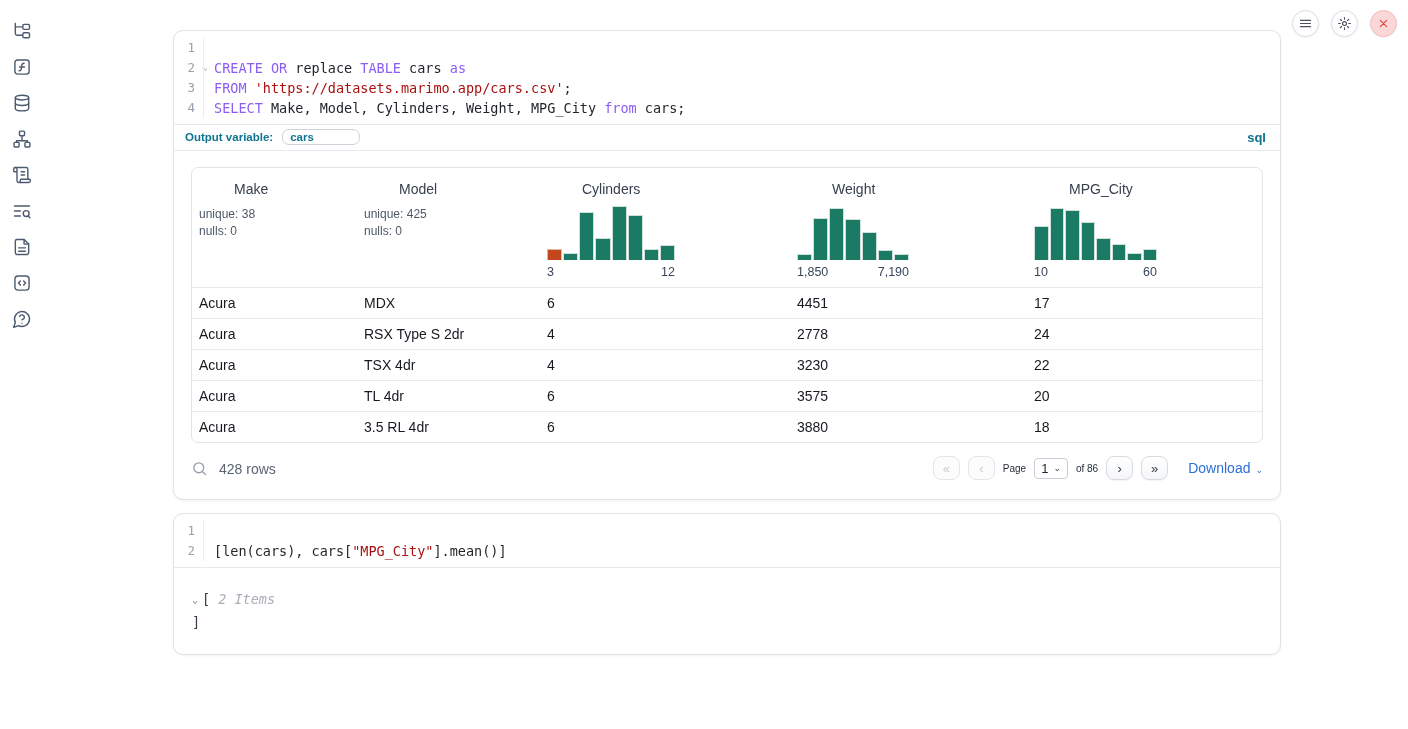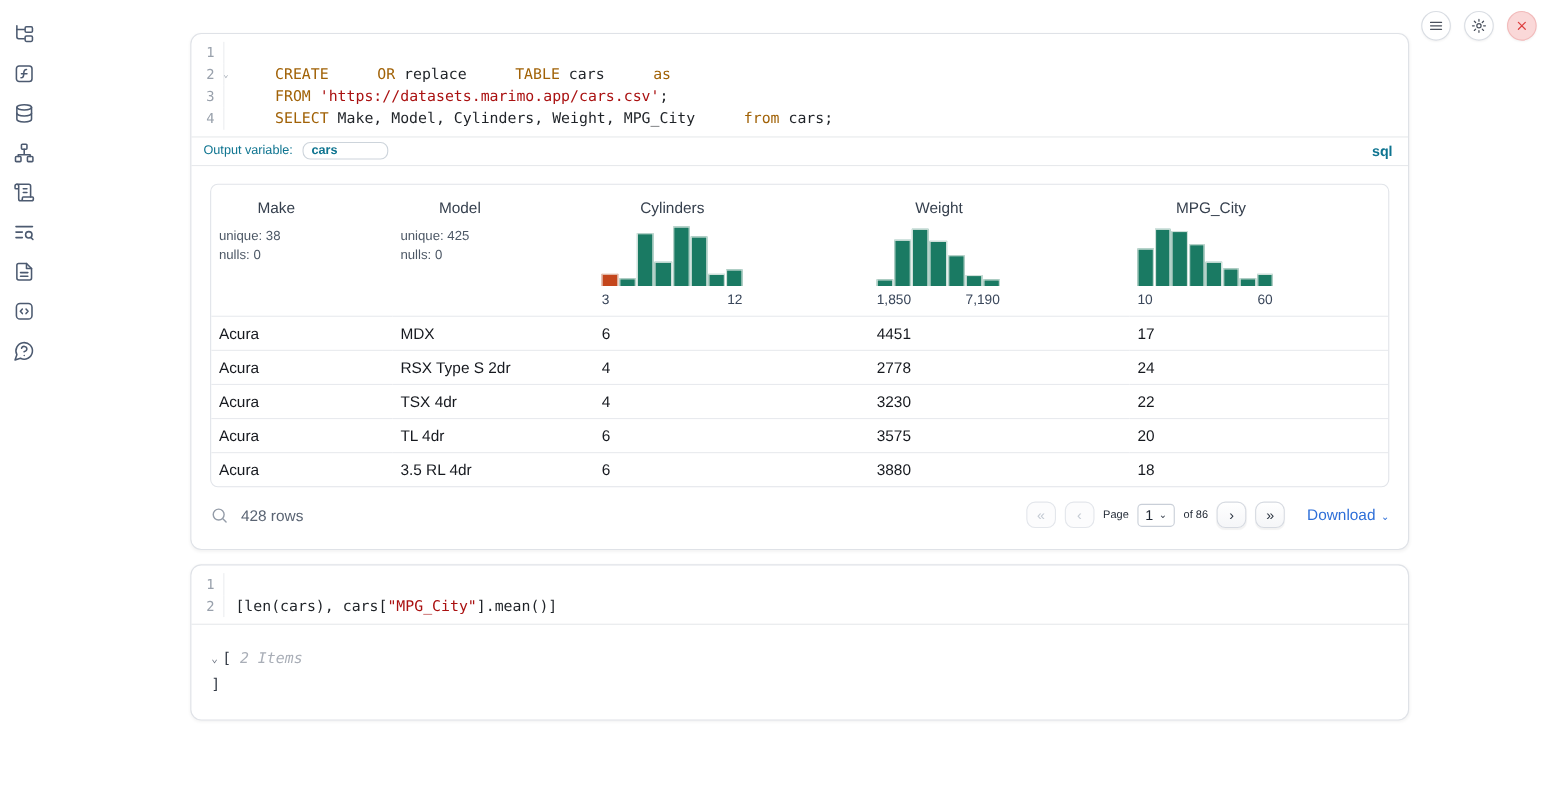--- a/index.html
+++ b/index.html
@@ -34,28 +34,28 @@
   
   .code-editor { padding:7px 0 6px; font-family:"DejaVu Sans Mono", monospace;
     font-size:13.5px; line-height:20px; }
   .code-editor.has-divider { border-bottom:1px solid #e7e9ec; }
   .code-line { display:flex; position:relative; }
   .gutter { flex:none; width:30px; text-align:right; color:#99a1ac; font-size:12.5px;
     padding-right:8px; border-right:1px solid #ecedf0; }
   .fold { position:absolute; left:29px; top:0px; font-size:8px; color:#9aa2ad; cursor:pointer; }
   .code-text { padding-left:10px; white-space:pre; color:#1f2328; }
   .tok-comment { color:#aa5500; }
-  .tok-kw { color:#a16207;margin-left:36px; }
+  .tok-kw { color:#8b5cf6; }
   .tok-str { color:#aa1111; }
   .tok-plain { color:#1f2328; }
 
   
   .outvar-bar { display:flex; align-items:center; gap:9px; padding:4px 14px 5px 11px;
     border-top:1px solid #e7e9ec; border-bottom:1px solid #e7e9ec; }
-  .outvar-label { font-size:11.5px; font-weight:normal; color:#0e7490; }
+  .outvar-label { font-size:11.5px; font-weight:bold; color:#0e7490; }
   .outvar-input { width:78px; border:1px solid #cdd4db; border-radius:7px;
     padding:1px 7px; font-size:11.5px; font-weight:bold; color:#0e7490;
     font-family:"Liberation Sans", sans-serif; outline:none; }
   .lang-badge { margin-left:auto; font-size:13px; font-weight:bold; color:#0e7490; }
 
   
   .table-section { padding:16px 17px 0; }
   .table-frame { border:1px solid #e1e4e9; border-radius:7px; overflow:hidden; }
   table.data-table { width:100%; border-collapse:collapse; }
   th.col-head { text-align:left; vertical-align:top; padding:13px 8px 8px 7px;

